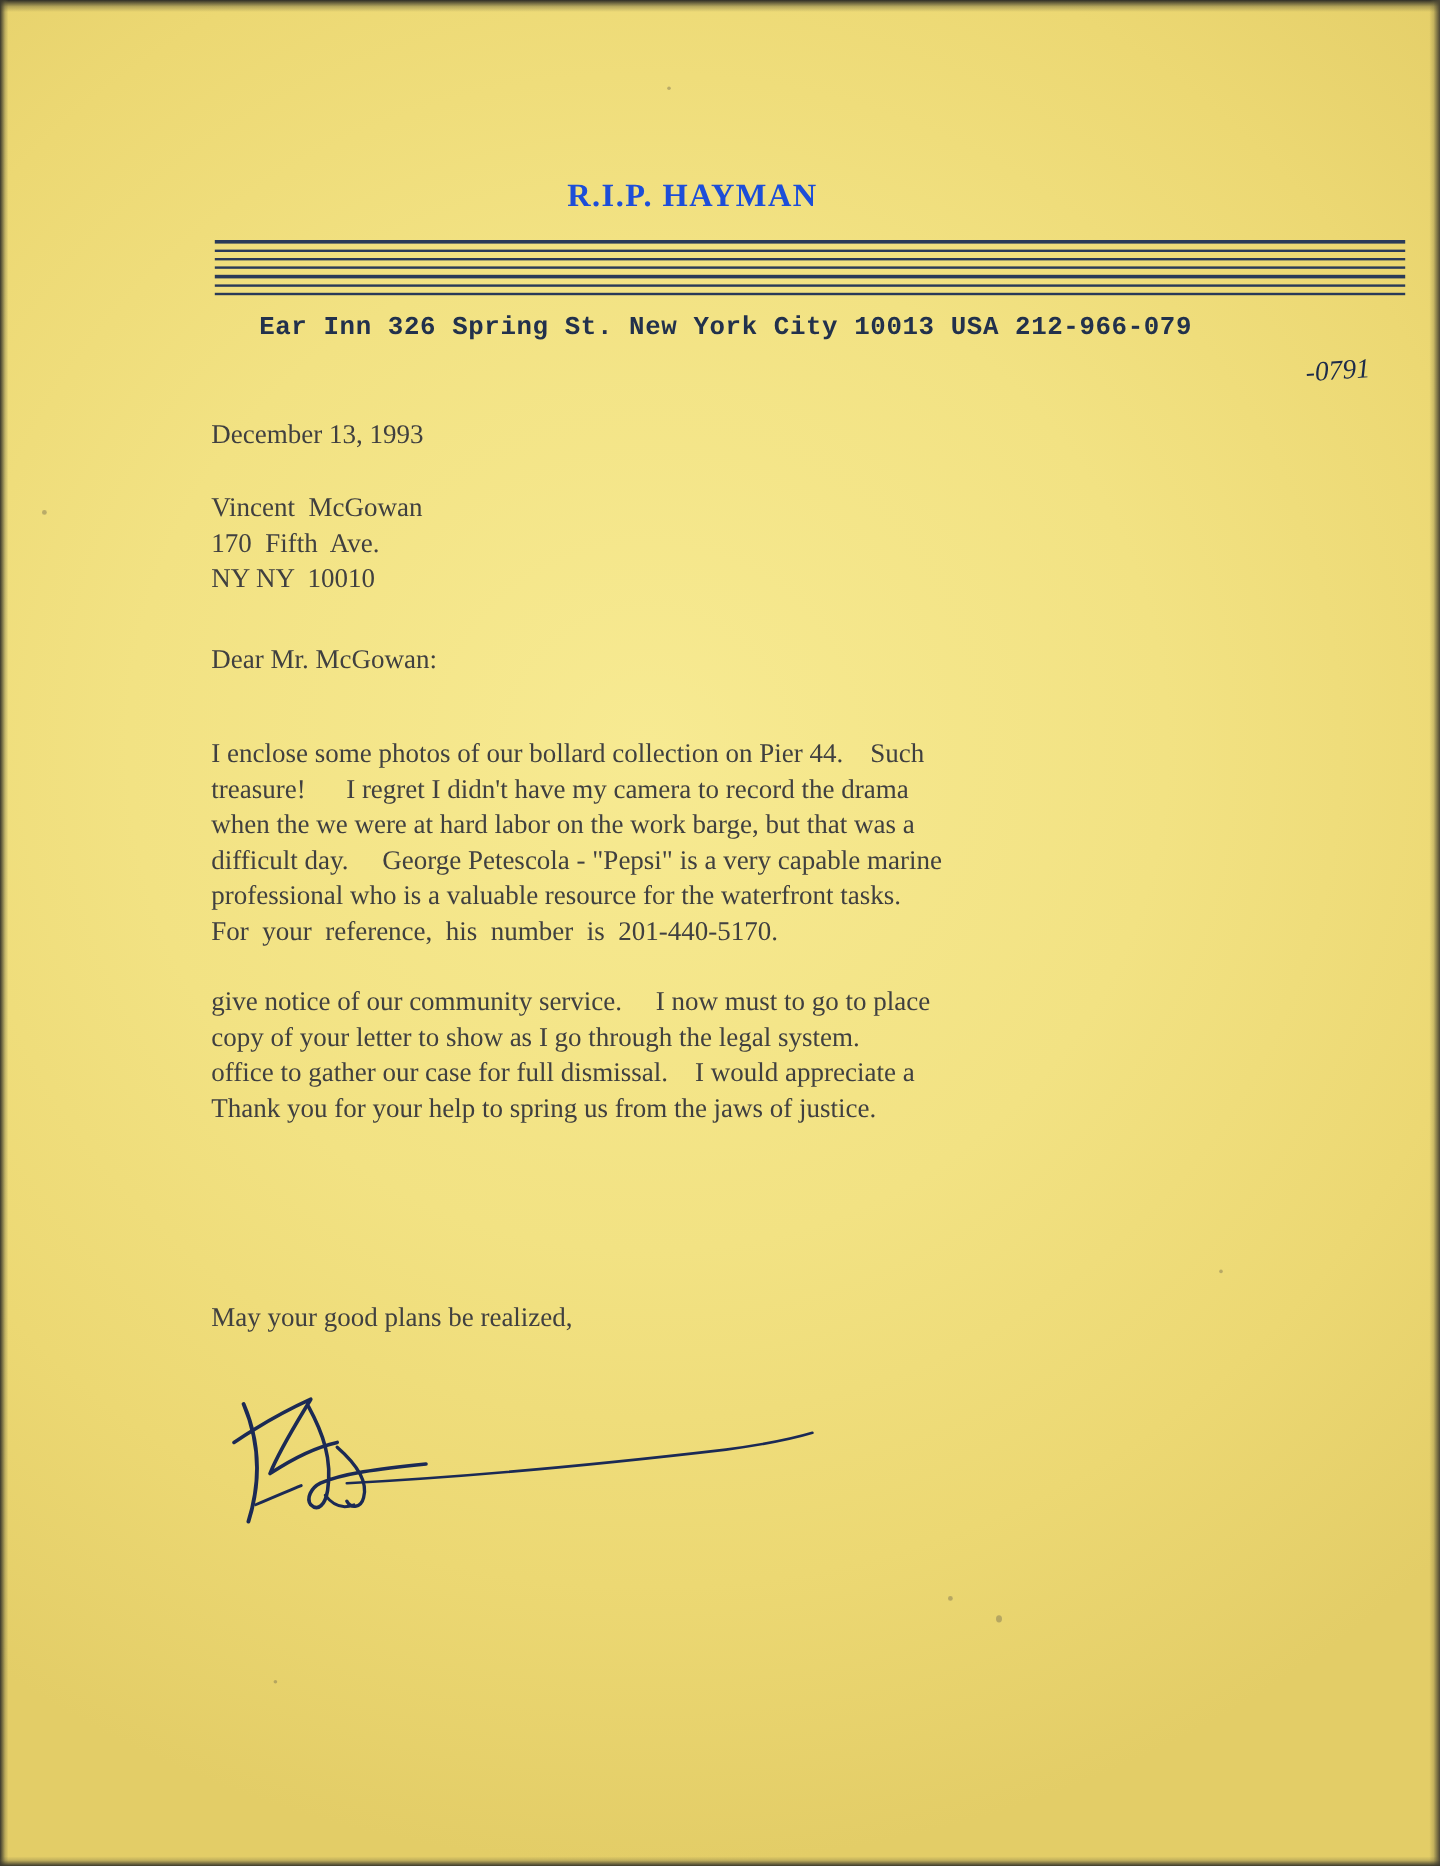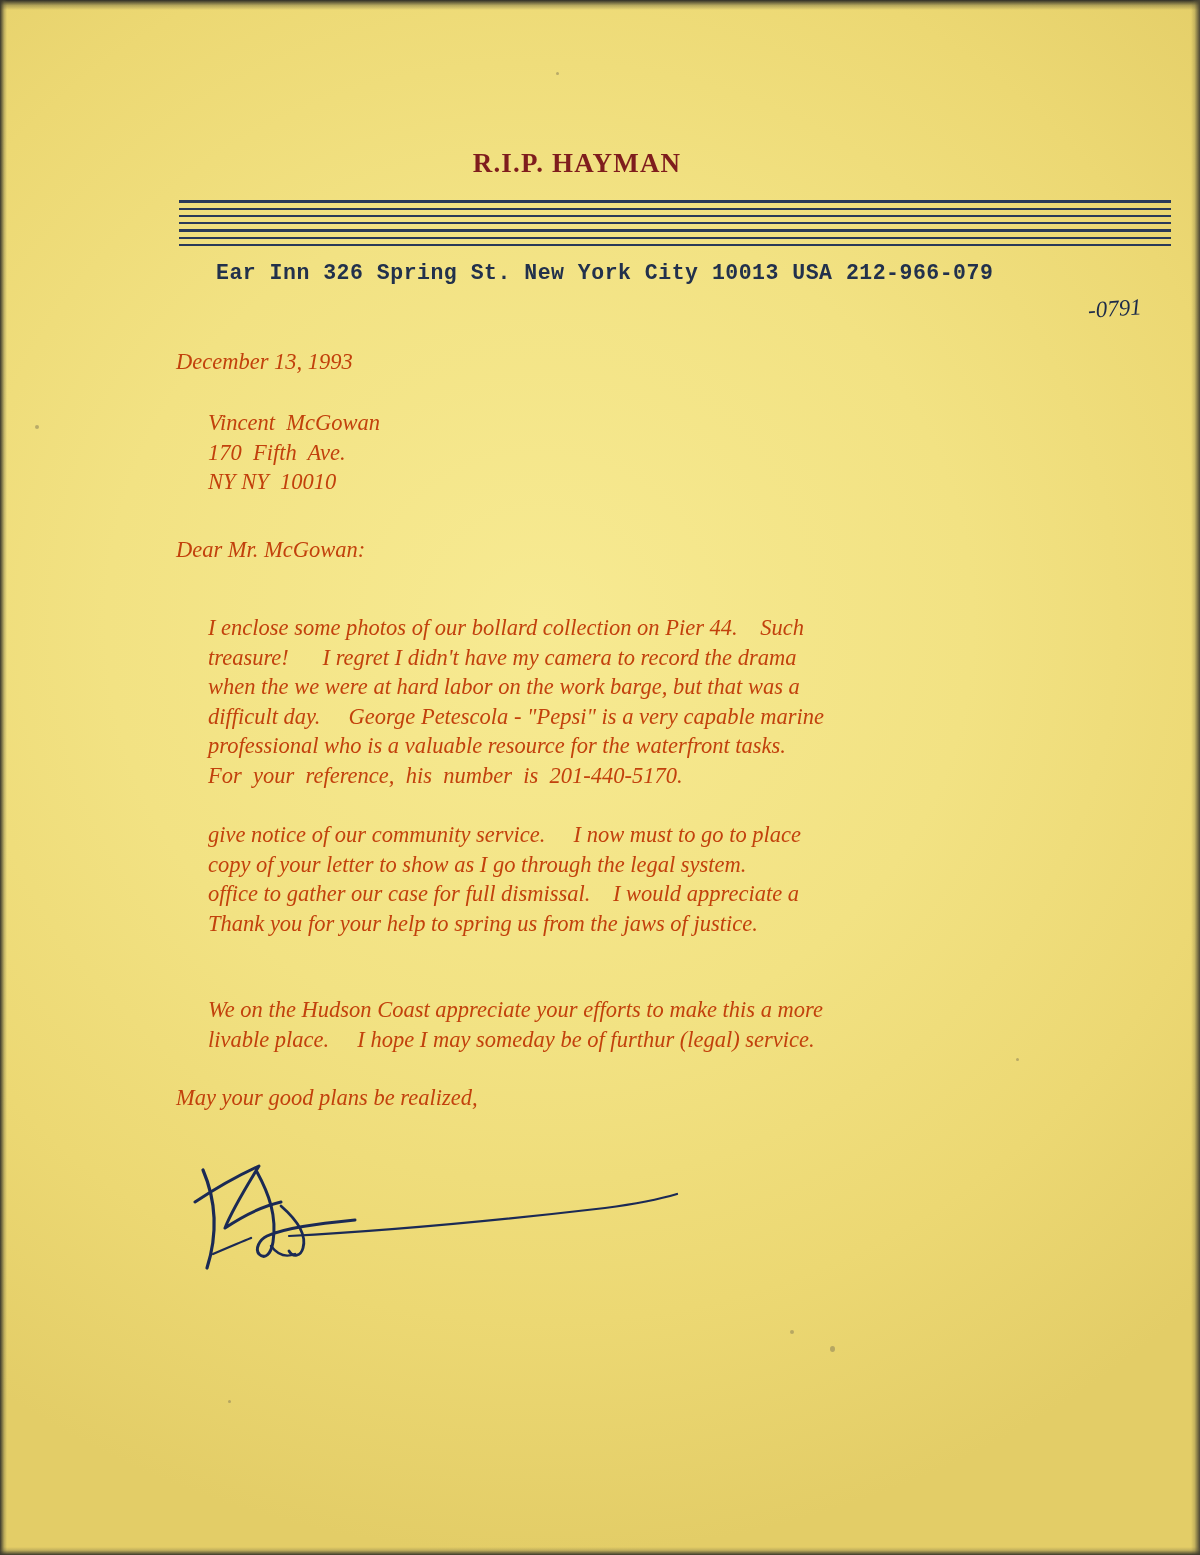--- a/index.html
+++ b/index.html
@@ -55,21 +55,21 @@
     left: 176px;
     top: 148px;
     width: 1000px;
   }
   .lh-title {
     text-align: center;
     font-family: "Liberation Serif", serif;
     font-weight: bold;
     font-size: 27px;
     letter-spacing: 1.2px;
-    color: #7f1d1d;
+    color: #1d4ed8;
     width: 818px;
     margin-left: -8px;
   }
   .rule-stack {
     position: absolute;
     left: 3px;
     top: 52px;
     width: 992px;
   }
   .rule-stack .r {
@@ -99,34 +99,33 @@
     font-size: 23px;
     color: #1d2b4a;
     transform: rotate(-4deg);
   }
 
   
   .body-block {
     position: absolute;
     left: 176px;
     width: 830px;
-    color: #c2410c;
+    color: #404040;
     font-size: 22.5px;
     line-height: 29.5px;
     font-family: "Liberation Serif", serif;
-    font-style: italic;
   }
   .date { top: 347px; }
   .recipient { top: 408px; }
   .salutation { top: 535px; }
   .para1 { top: 613px; text-align: justify; width: 818px; }
   .para2 { top: 820px; text-align: justify; width: 818px; }
   .para3 { top: 995px; text-align: justify; width: 818px; }
   .closing { top: 1083px; }
-  .body-block div { white-space: pre-wrap; margin-left: 32px; }
+  .body-block div { white-space: pre-wrap; }
   .para1 div, .para2 div, .para3 div { white-space: pre-wrap; }
 
   .signature {
     position: absolute;
     left: 185px;
     top: 1150px;
     width: 540px;
     height: 140px;
   }
 </style>
@@ -182,24 +181,20 @@
     <div>For  your  reference,  his  number  is  201-440-5170.</div>
   </div>
 
   <div class="body-block para2">
     <div>give notice of our community service.     I now must to go to place</div>
     <div>copy of your letter to show as I go through the legal system.</div>
     <div>office to gather our case for full dismissal.    I would appreciate a</div>
     <div>Thank you for your help to spring us from the jaws of justice.</div>
   </div>
 
-  <div class="body-block para3">
-    <div>We on the Hudson Coast appreciate your efforts to make this a more</div>
-    <div>livable place.     I hope I may someday be of furthur (legal) service.</div>
-  </div>
 
   <div class="body-block closing">May  your  good  plans  be  realized,</div>
 
   <svg class="signature" viewBox="0 0 540 140">
     <g fill="none" stroke="#1b2a55" stroke-linecap="round" stroke-linejoin="round">
       <path d="M18 20 C30 48, 34 80, 22 118" stroke-width="3.2"></path>
       <path d="M10 52 C28 40, 52 26, 74 16 C62 36, 48 58, 40 78 C58 66, 78 56, 96 52" stroke-width="3"></path>
       <path d="M72 22 C84 44, 92 66, 88 92 C86 104, 80 110, 74 104 C70 99, 74 90, 82 86 C100 78, 130 74, 170 70" stroke-width="3"></path>
       <path d="M96 56 C112 70, 122 84, 118 98 C116 106, 108 108, 104 101" stroke-width="2.8"></path>
       <path d="M104 86 C180 82, 300 72, 420 58 C450 54, 472 50, 492 44" stroke-width="2.2"></path>

